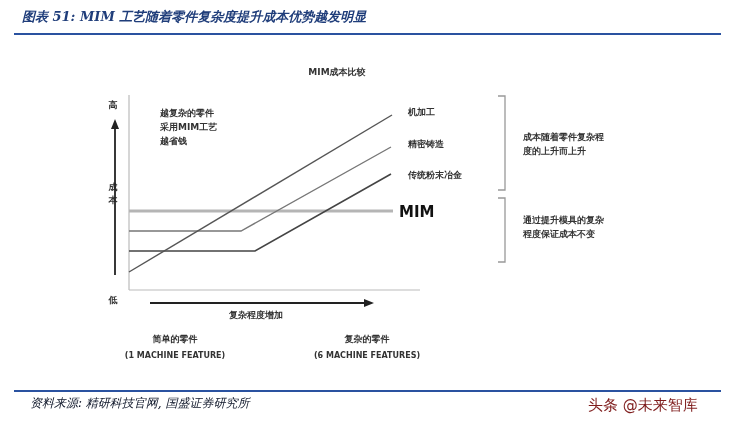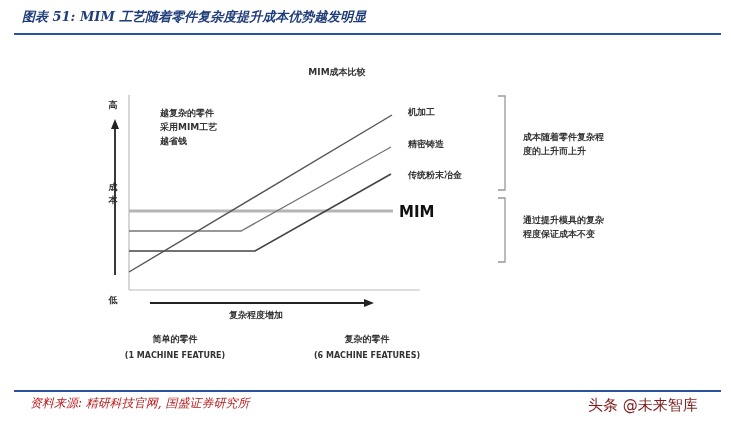--- a/index.html
+++ b/index.html
@@ -2,21 +2,21 @@
 <html><head>
   <meta charset="utf-8">
   <style>
     html, body { margin: 0; padding: 0; background: #ffffff; }
     body { width: 731px; height: 426px; position: relative; overflow: hidden;
            font-family: "DejaVu Sans", "Liberation Sans", sans-serif; }
     .fig-title { position: absolute; left: 22px; top: 8px; font-size: 13px; color: #1f3d7a;
                  font-style: italic; font-family: "DejaVu Serif", "Liberation Serif", serif; font-weight: bold; }
     .rule-top { position: absolute; left: 14px; top: 33px; width: 707px; height: 2px; background: #2a52a0; }
     .rule-bottom { position: absolute; left: 14px; top: 390px; width: 707px; height: 2px; background: #2a52a0; }
-    .source { position: absolute; left: 30px; top: 395px; font-size: 12px; color: #b91c1c;
+    .source { position: absolute; left: 30px; top: 395px; font-size: 12px; color: #0f172a;
               font-style: italic; font-family: "DejaVu Serif", "Liberation Serif", serif; }
     .watermark { position: absolute; left: 588px; top: 396px; font-size: 15px; color: #7f1d1d; }
     svg text { font-family: "DejaVu Sans", "Liberation Sans", sans-serif; }
   </style>
 </head>
 <body>
 
 <div class="fig-title">图表 51:  MIM 工艺随着零件复杂度提升成本优势越发明显</div>
 <div class="rule-top"></div>
 

